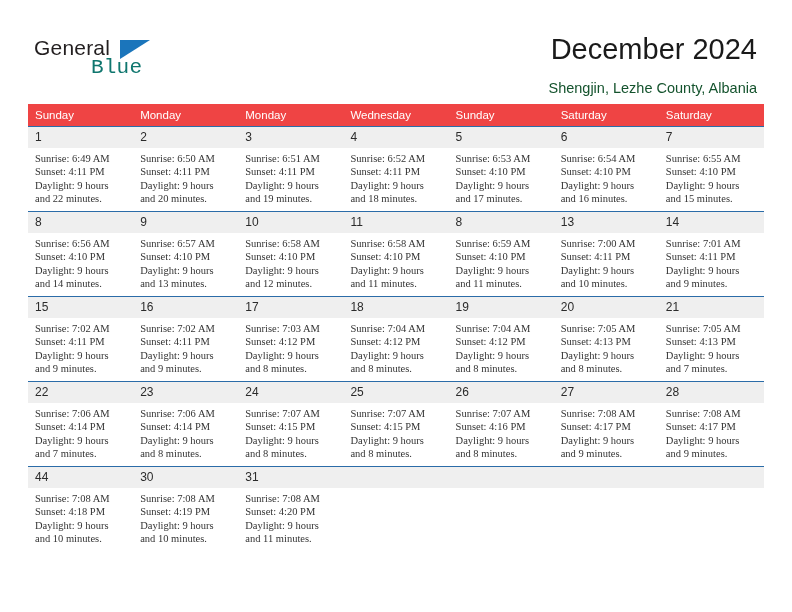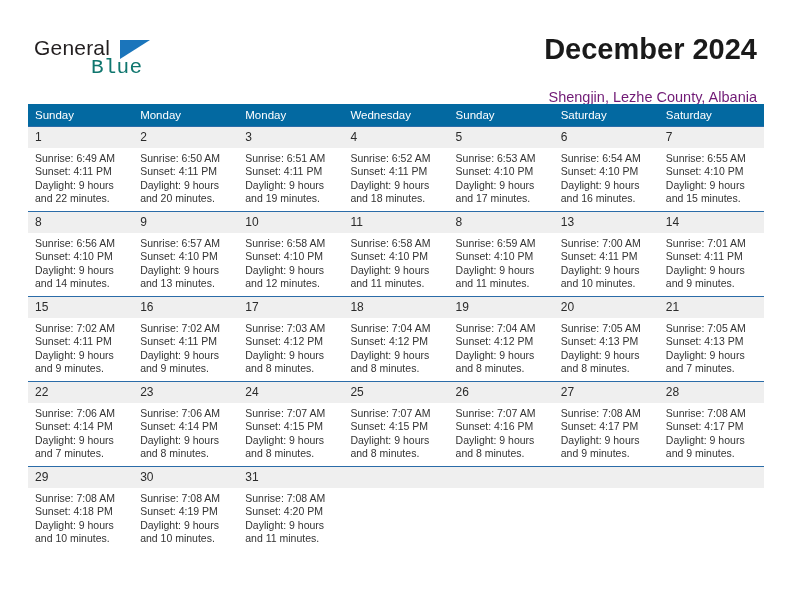--- a/index.html
+++ b/index.html
@@ -67,43 +67,43 @@
     position: absolute;
     right: 35px;
     top: 32px;
     text-align: right;
   }
   .cal-title {
     font-size: 29px;
     color: #1a1a1a;
     line-height: 34px;
     white-space: nowrap;
-    font-weight: bold;
+    font-weight: normal;
     font-family: "Liberation Sans", sans-serif;
   }
   .cal-subtitle {
-    margin-top: 22px;
+    margin-top: 13px;
     font-size: 14.5px;
-    color: #701a75;
+    color: #14532d;
     line-height: 18px;
     white-space: nowrap;
     font-family: "Liberation Sans", sans-serif;
   }
 
   
   .calendar {
     position: absolute;
     left: 28px;
     top: 104px;
     width: 736px;
     border-collapse: collapse;
     table-layout: fixed;
   }
   .calendar th {
-    background: #0369a1;
+    background: #ef4444;
     color: #ffffff;
     font-weight: normal;
     font-size: 11.5px;
     text-align: left;
     padding: 5px 0 5px 7px;
     height: 12px;
     font-family: "Liberation Sans", sans-serif;
   }
   .calendar td {
     vertical-align: top;
@@ -126,21 +126,21 @@
     box-sizing: content-box;
     line-height: 15px;
     font-family: "Liberation Sans", sans-serif;
   }
   .daynum.empty { color: transparent; }
   .details {
     padding: 4px 5px 0 7px;
     font-size: 10.5px;
     line-height: 13.4px;
     color: #333333;
-    font-family: Liberation Sans, sans-serif;
+    font-family: Liberation Serif, serif;
   }
   .details div { white-space: nowrap; }
 </style>
 </head>
 <body>
 
 <div class="page">
 
   <div class="top-header">
 
@@ -482,21 +482,21 @@
                 <div>Sunset: 4:17 PM</div>
                 <div>Daylight: 9 hours</div>
                 <div>and 9 minutes.</div>
               </div>
             </div>
           </td>
         </tr>
         <tr class="week-row">
           <td>
             <div class="cell-inner">
-              <div class="daynum">29</div>
+              <div class="daynum">44</div>
               <div class="details">
                 <div>Sunrise: 7:08 AM</div>
                 <div>Sunset: 4:18 PM</div>
                 <div>Daylight: 9 hours</div>
                 <div>and 10 minutes.</div>
               </div>
             </div>
           </td>
           <td>
             <div class="cell-inner">

